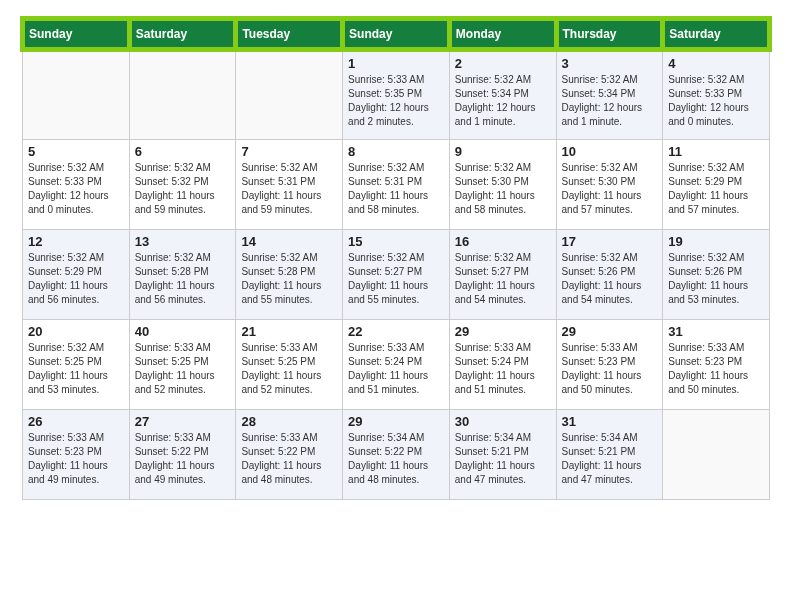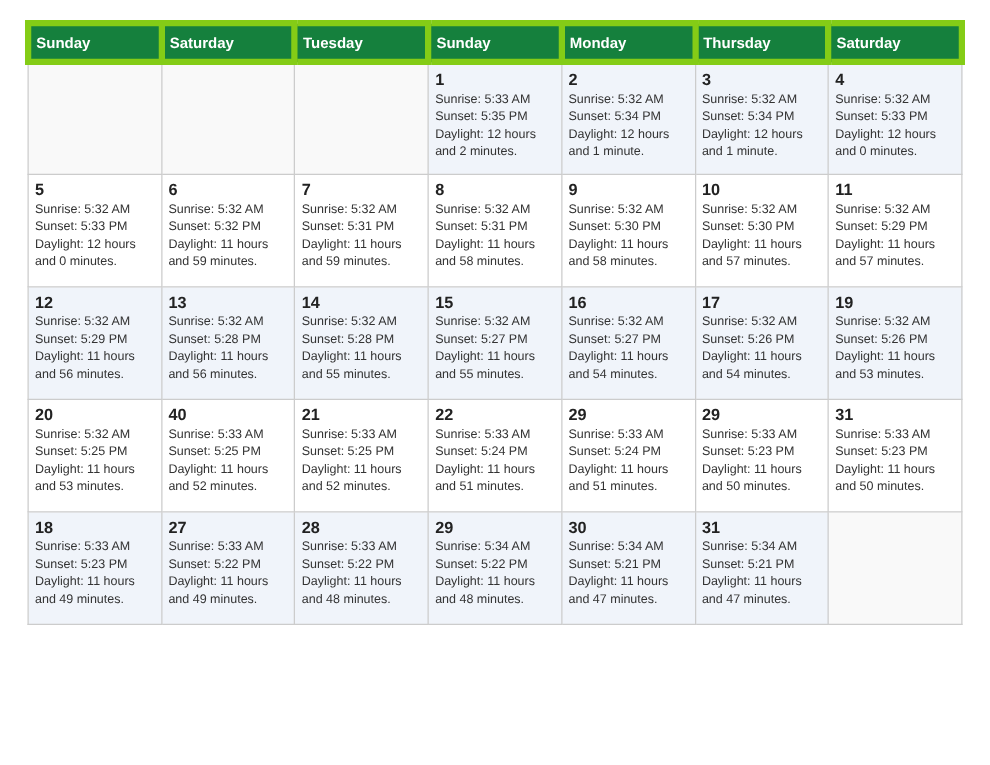--- a/index.html
+++ b/index.html
@@ -277,21 +277,21 @@
           <td>
             <span class="day-num">31</span>
             <div class="day-info" style="white-space: pre-line;">Sunrise: 5:33 AM
 Sunset: 5:23 PM
 Daylight: 11 hours
 and 50 minutes.</div>
           </td>
         </tr>
         <tr>
           <td>
-            <span class="day-num">18</span>
+            <span class="day-num">26</span>
             <div class="day-info" style="white-space: pre-line;">Sunrise: 5:33 AM
 Sunset: 5:23 PM
 Daylight: 11 hours
 and 49 minutes.</div>
           </td>
           <td>
             <span class="day-num">27</span>
             <div class="day-info" style="white-space: pre-line;">Sunrise: 5:33 AM
 Sunset: 5:22 PM
 Daylight: 11 hours

